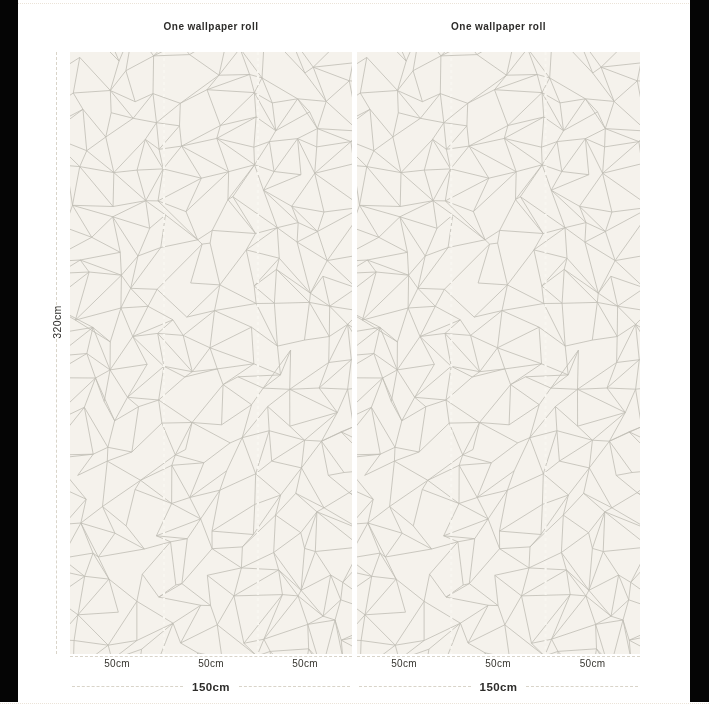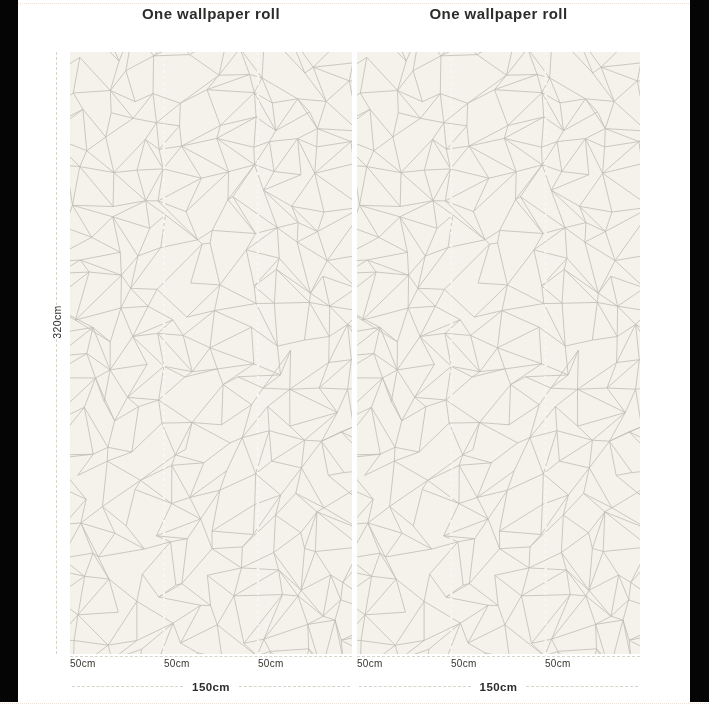--- a/index.html
+++ b/index.html
@@ -10,34 +10,34 @@
     color:var(--text,#2d2c2a);
   }
   .page-rule{position:absolute;left:0;width:709px;height:0;border-top:1px dotted var(--page-rule,#ebe3d8);z-index:1;}
   .page-rule.top{top:3px;}
   .page-rule.bottom{top:703px;}
   .black-bar{position:absolute;top:0;height:702px;background:var(--black-bar,#050505);z-index:2;}
   .black-bar.left{left:0;width:18px;}
   .black-bar.right{left:690px;width:19px;}
 
   .roll-title{
-    position:absolute;top:6px;height:16px;line-height:16px;
-    text-align:center;font-size:15px;font-weight:700;letter-spacing:.45px;
+    position:absolute;top:19px;height:16px;line-height:16px;
+    text-align:center;font-size:10px;font-weight:700;letter-spacing:.45px;
     color:var(--text,#2d2c2a);z-index:3;
   }
   .panel{
     position:absolute;top:52px;height:602px;background:var(--panel-bg,#f5f2ec);z-index:3;
   }
   .panel svg{display:block;width:100%;height:100%;}
 
   .under-rule{position:absolute;top:656px;height:0;border-top:1px dashed var(--dim-line,#d9d4c9);z-index:3;}
 
   .strip-label{
     position:absolute;top:658px;height:12px;line-height:12px;
-    font-size:10px;letter-spacing:.3px;color:#37352f;z-index:3;
+    text-align:center;font-size:10px;letter-spacing:.3px;color:#37352f;z-index:3;
   }
 
   .dim-h{
     position:absolute;top:679px;height:15px;display:flex;align-items:center;z-index:3;
   }
   .dim-h i{flex:1;border-top:1px dashed var(--dim-line,#d9d4c9);height:0;}
   .dim-h .dim-label{
     margin:15px 9px;font-size:11.5px;font-weight:700;letter-spacing:.4px;color:var(--text,#2d2c2a);white-space:nowrap;
   }
 

